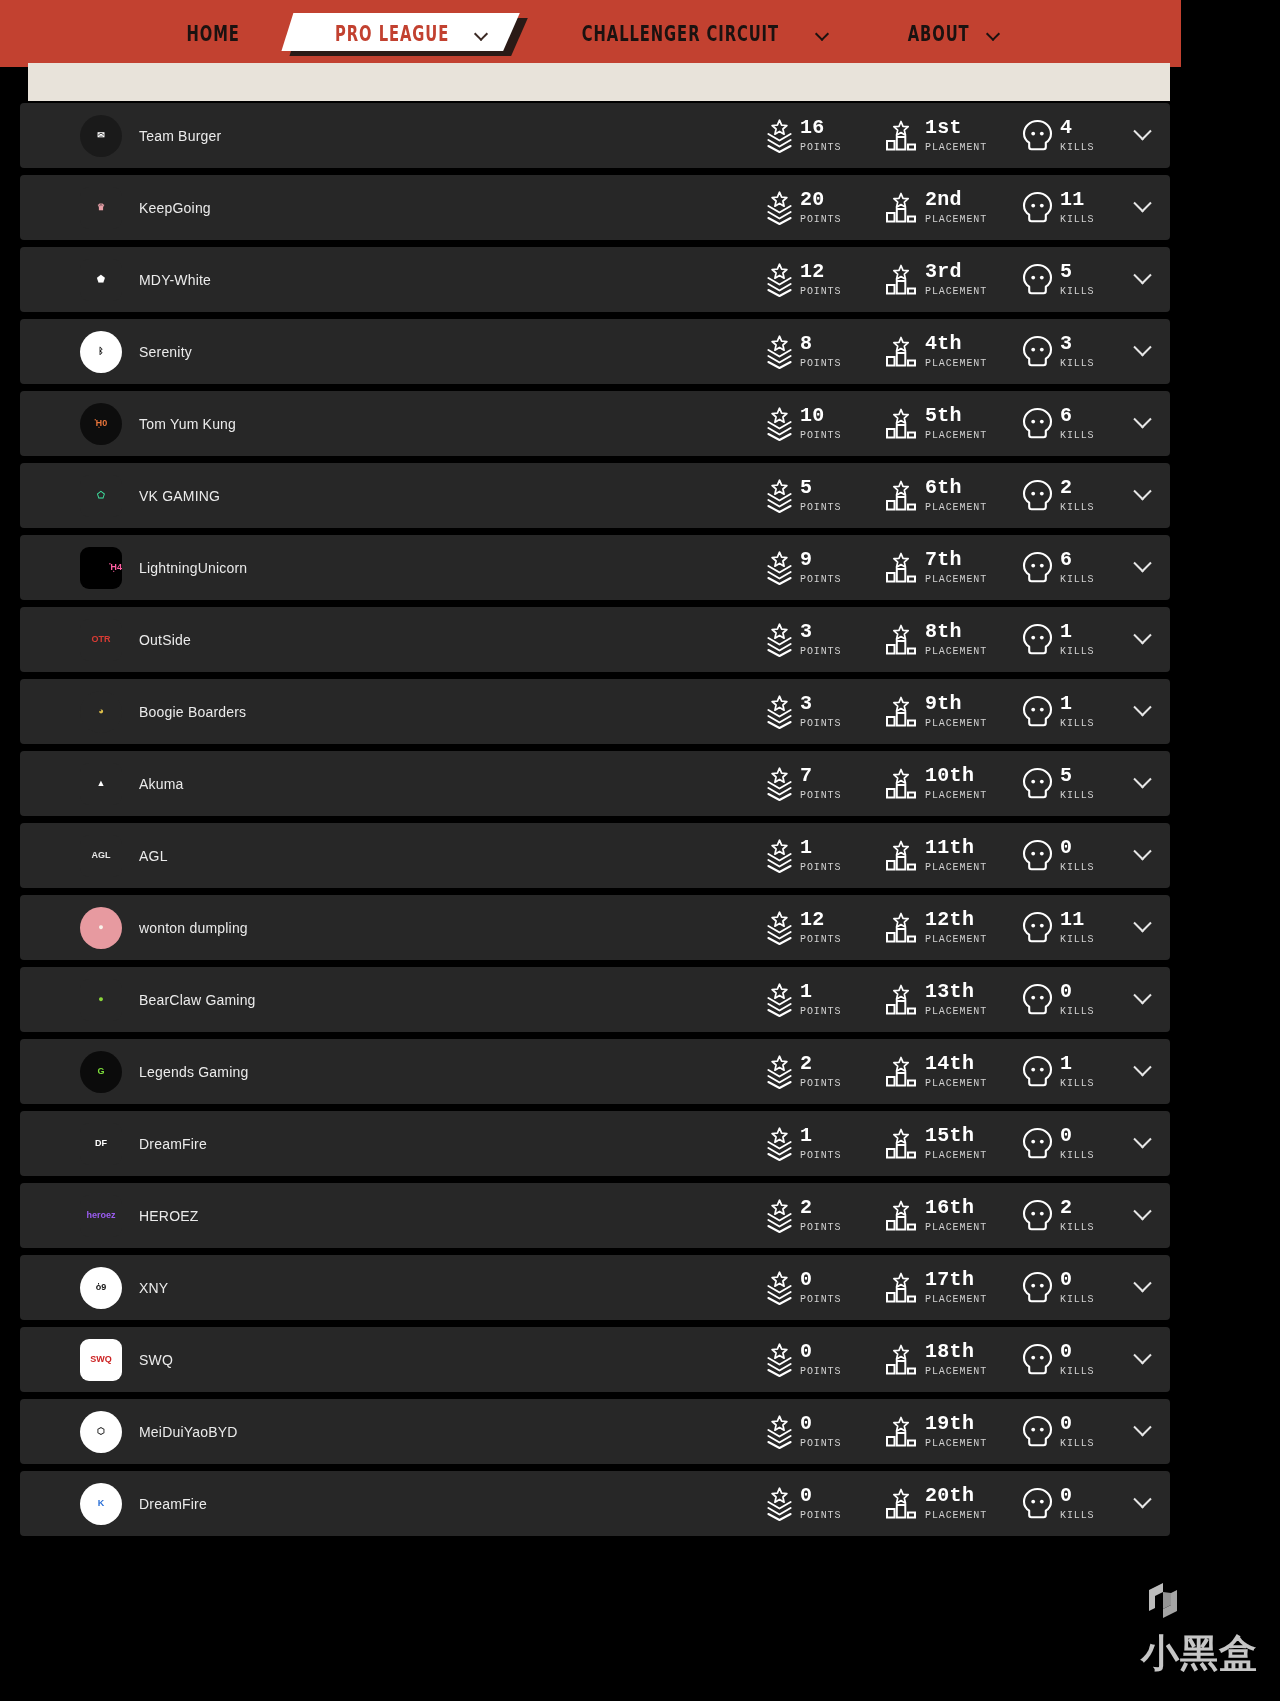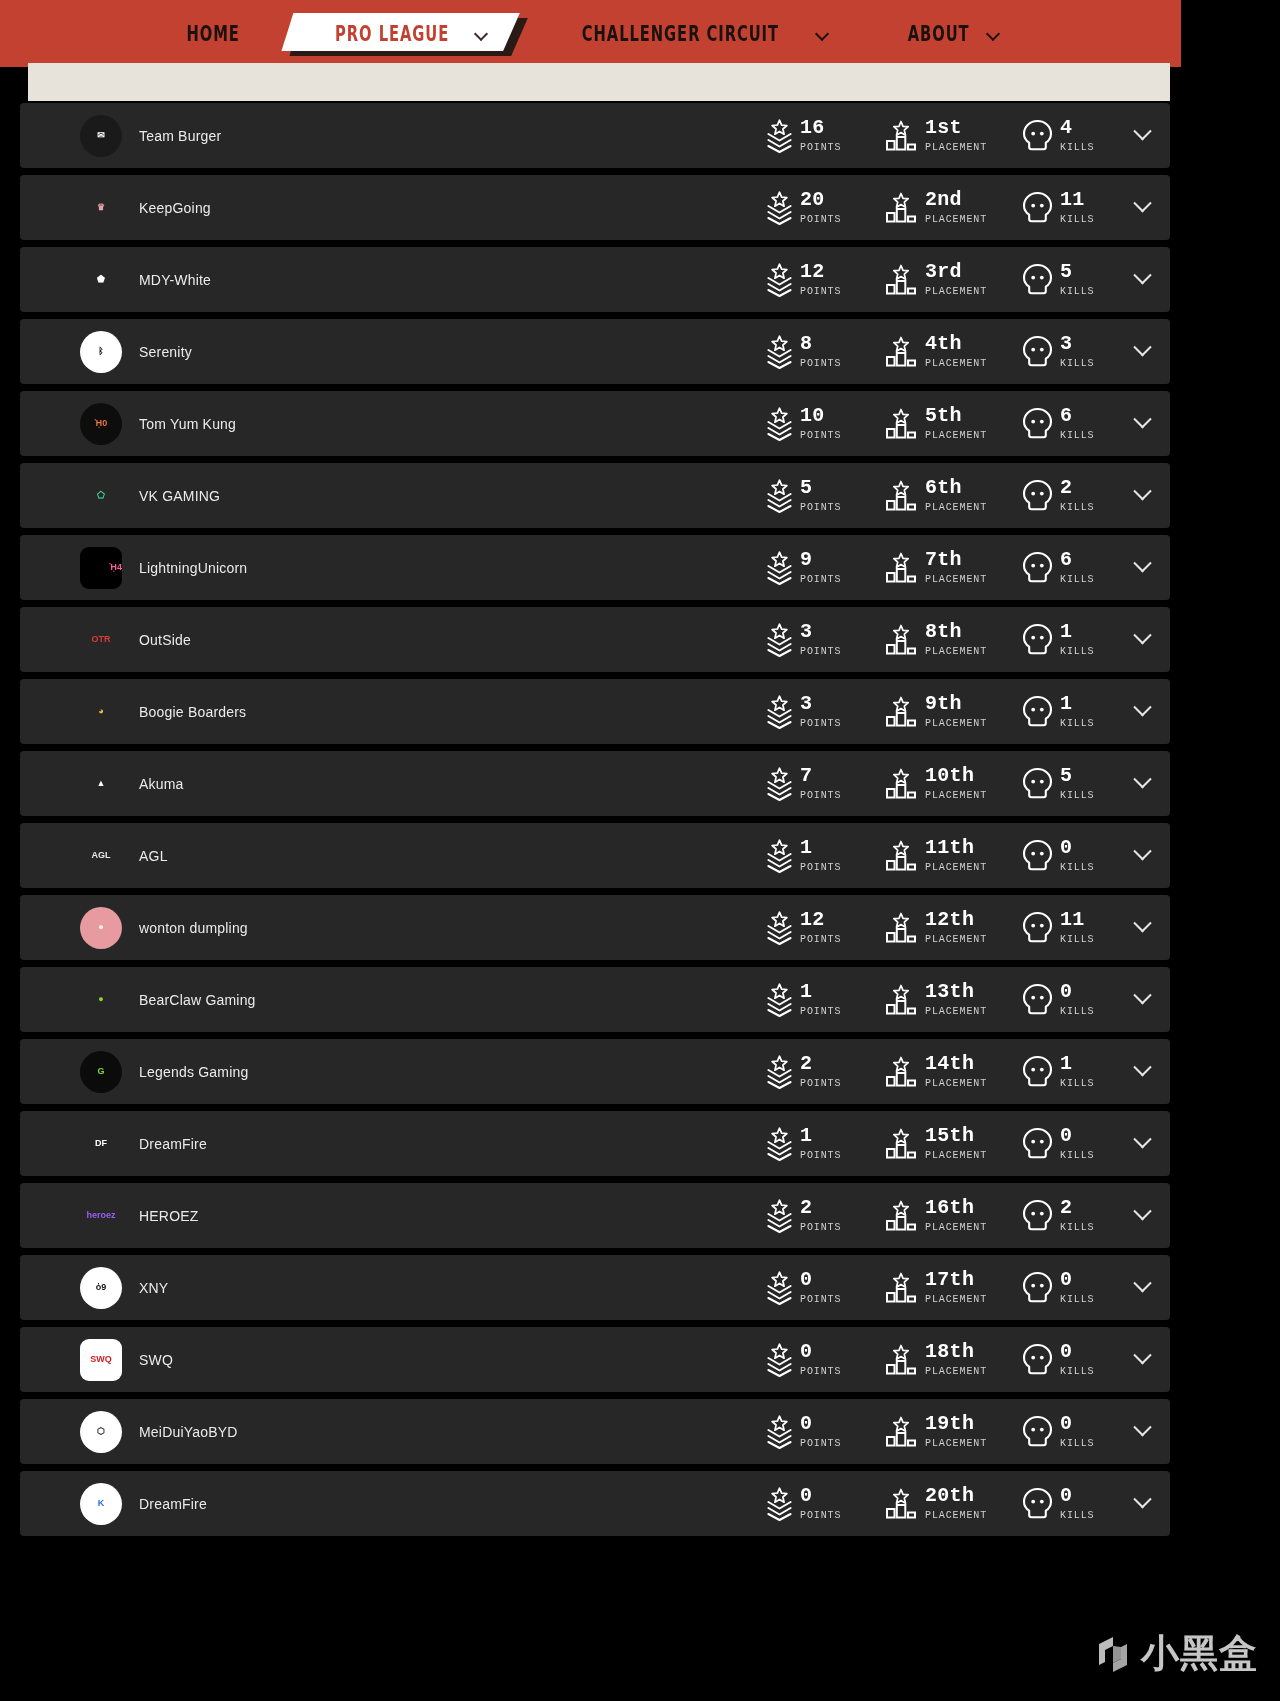--- a/index.html
+++ b/index.html
@@ -185,24 +185,24 @@
     border-bottom: 2.4px solid #e6e6e6;
     transform: rotate(45deg) translate(-3px,-3px);
   }
 
   
   .watermark {
     position: absolute;
     right: 22px;
     bottom: 22px;
     display: flex;
-    align-items: center;
     gap: 6px;
     opacity: 0.82;
     pointer-events: none;
+    flex-direction: column;
   }
   .wm-text {
     font-size: 38px;
     font-weight: bold;
     color: #f2f2f2;
     letter-spacing: 1px;
     font-family: "DejaVu Sans", sans-serif;
   }
 </style>
 </head>

